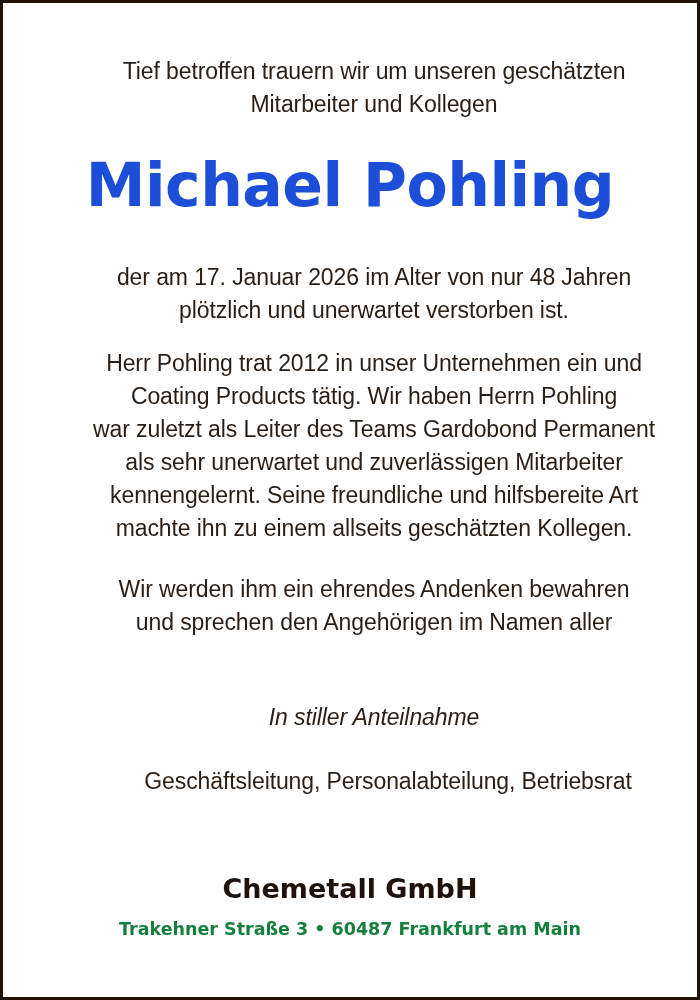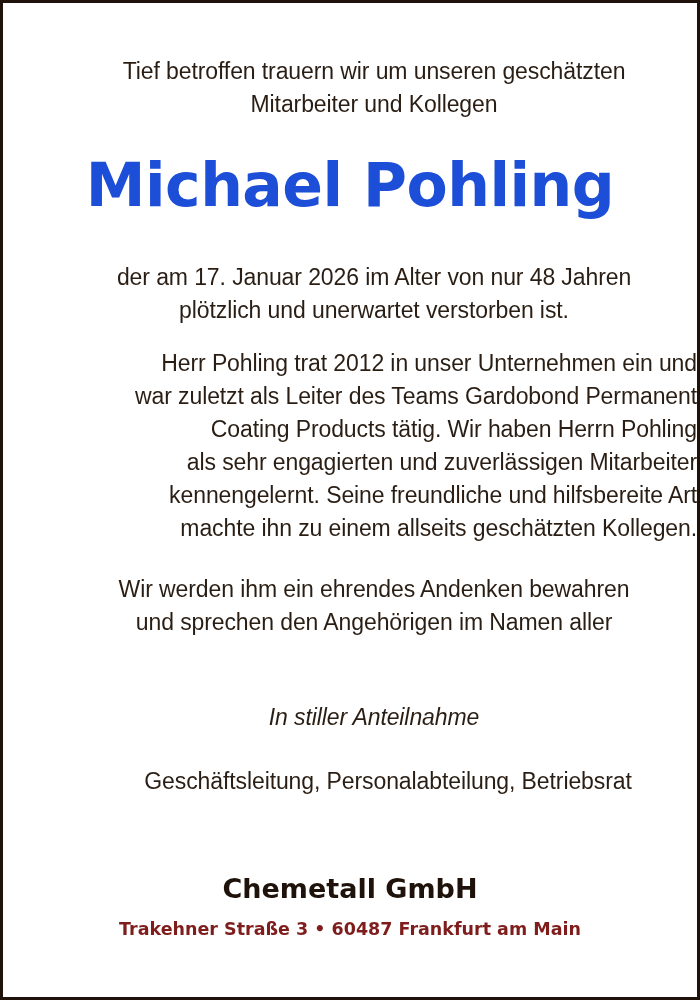--- a/index.html
+++ b/index.html
@@ -43,42 +43,42 @@
     .name {
       top: 142px;
       font-family: "DejaVu Sans", "Liberation Sans", sans-serif;
       font-weight: bold;
       font-size: 60px;
       line-height: 80px;
       letter-spacing: -0.5px;
       color: #1d4ed8;
     }
     .death { top: 258px; }
-    .bio { top: 344px; text-align: right; }
+    .bio { top: 344px; }
     .remember { top: 570px; }
     .sympathy {
       top: 698px;
       font-style: italic;
     }
     .senders { top: 762px; margin-left: 28px; }
     .company {
       top: 864px;
       font-family: "DejaVu Sans", "Liberation Sans", sans-serif;
       font-weight: bold;
       font-size: 27px;
       line-height: 44px;
       color: #1e120a;
     }
     .address {
       top: 913px;
       font-family: "DejaVu Sans", "Liberation Sans", sans-serif;
       font-weight: bold;
       font-size: 17.5px;
       line-height: 26px;
-      color: #7f1d1d;
+      color: #15803d;
     }
   </style>
 </head>
 <body>
 
 <div class="notice">
 
   <div class="block light intro">
     <span class="line">Tief betroffen trauern wir um unseren geschätzten</span>
     <span class="line">Mitarbeiter und Kollegen</span>
@@ -86,23 +86,23 @@
 
   <div class="block name">Michael Pohling</div>
 
   <div class="block light death">
     <span class="line">der am 17. Januar 2026 im Alter von nur 48 Jahren</span>
     <span class="line">plötzlich und unerwartet verstorben ist.</span>
   </div>
 
   <div class="block light bio">
     <span class="line">Herr Pohling trat 2012 in unser Unternehmen ein und</span>
+    <span class="line">Coating Products tätig. Wir haben Herrn Pohling</span>
     <span class="line">war zuletzt als Leiter des Teams Gardobond Permanent</span>
-    <span class="line">Coating Products tätig. Wir haben Herrn Pohling</span>
-    <span class="line">als sehr engagierten und zuverlässigen Mitarbeiter</span>
+    <span class="line">als sehr unerwartet und zuverlässigen Mitarbeiter</span>
     <span class="line">kennengelernt. Seine freundliche und hilfsbereite Art</span>
     <span class="line">machte ihn zu einem allseits geschätzten Kollegen.</span>
   </div>
 
   <div class="block light remember">
     <span class="line">Wir werden ihm ein ehrendes Andenken bewahren</span>
     <span class="line">und sprechen den Angehörigen im Namen aller</span>
   </div>
 
   <div class="block light sympathy">In stiller Anteilnahme</div>

